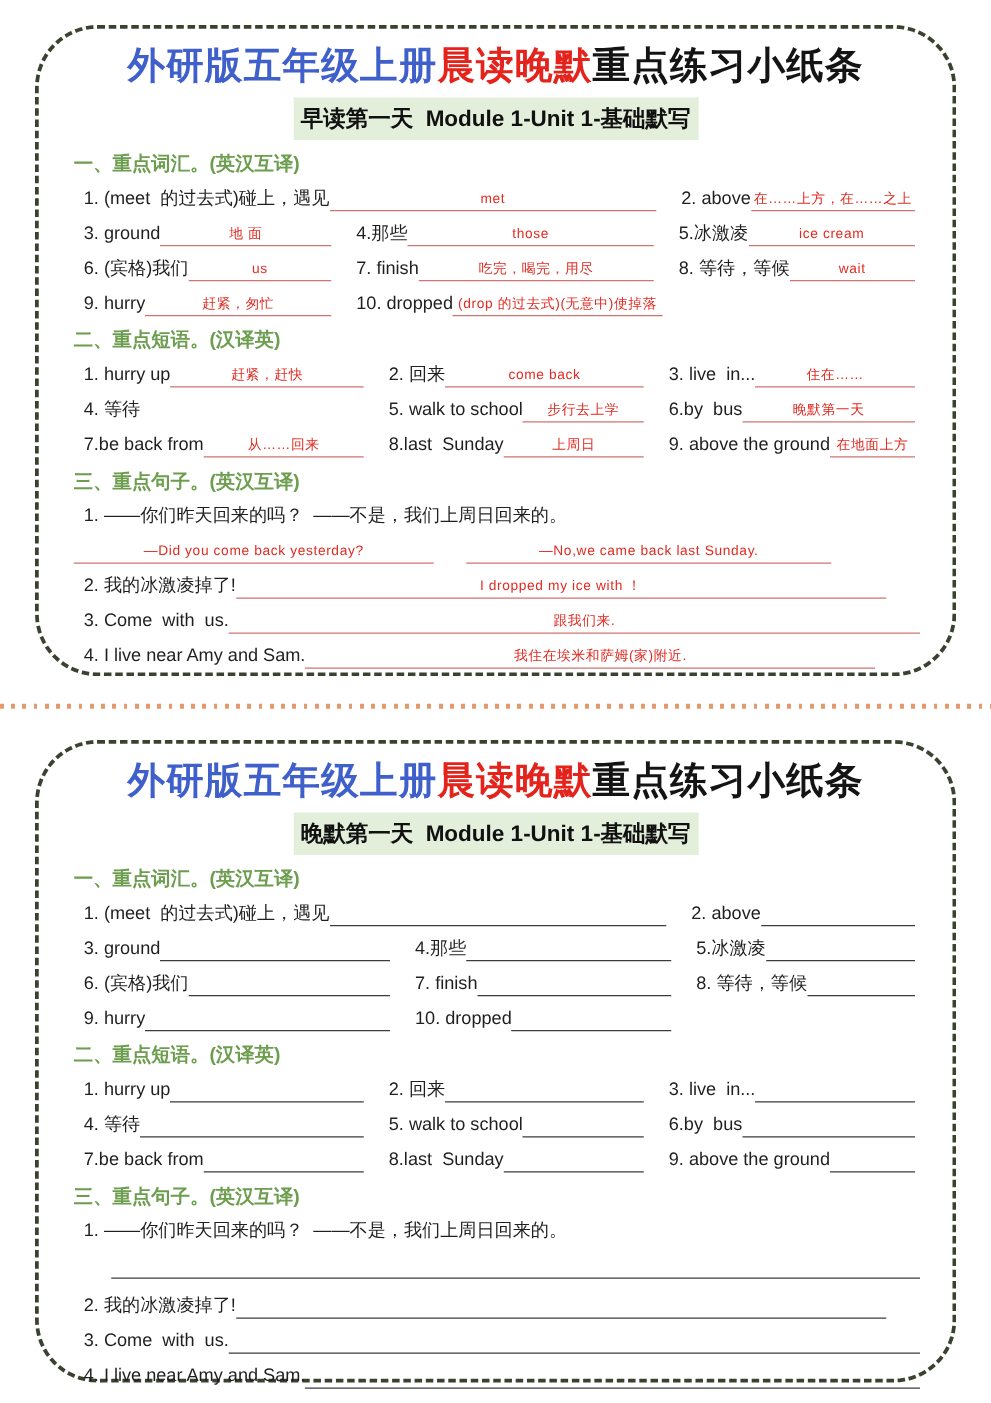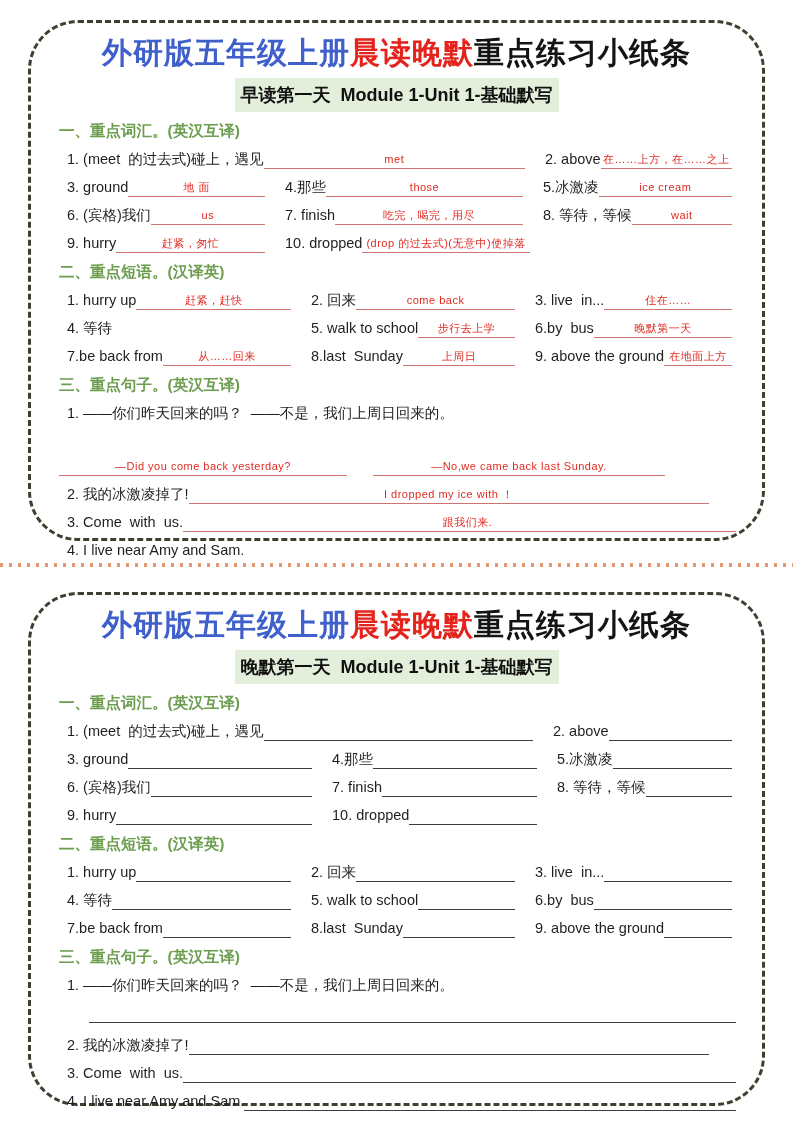--- a/index.html
+++ b/index.html
@@ -33,21 +33,21 @@
   
   .mv1 .cell.c1{width:478px;} 
   .mv .cell.c1{width:218px;} .mv .cell.c2{width:258px;}
   .mp .cell.c1{width:244px;} .mp .cell.c2{width:224px;}
   .ev1 .cell.c1{width:486px;}
   .ev .cell.c1{width:265px;} .ev .cell.c2{width:225px;}
   .ep .cell.c1{width:244px;} .ep .cell.c2{width:224px;}
   .srow{display:flex;align-items:flex-end;margin:0 0 8px 10px;font-size:14.5px;}
   .srow .q{white-space:pre;line-height:20px;}
   .ansline{margin-left:2px;}
-  .ansline .blank{flex:0 0 auto;margin-top:25px;}
+  .ansline .blank{flex:0 0 auto;}
   .w288{width:288px;} .w292{width:292px;margin-left:26px;}
   .fullline{margin-left:22px;flex:1;}
 </style>
 </head>
 <body>
 
 <div class="page">
 
   <section class="panel morning">
     <h1 class="title"><span class="blue">外研版五年级上册</span><span class="red">晨读晚默</span><span class="black">重点练习小纸条</span></h1>
@@ -162,20 +162,21 @@
     <div class="srow">
         <span class="q">2. 我的冰激凌掉了!</span>
         <span class="blank" style="max-width:520px"><span class="ans">I dropped my ice with ！</span></span>
       </div>
     <div class="srow">
         <span class="q">3. Come  with  us.</span>
         <span class="blank left" style="max-width:560px"><span class="ans">跟我们来.</span></span>
       </div>
     <div class="srow">
         <span class="q">4. I live near Amy and Sam.</span>
+        <span class="blank left" style="max-width:440px"><span class="ans">我住在埃米和萨姆(家)附近.</span></span>
       </div>
   </section>
 
   <div class="sep"></div>
 
   <section class="panel evening">
     <h1 class="title"><span class="blue">外研版五年级上册</span><span class="red">晨读晚默</span><span class="black">重点练习小纸条</span></h1>
     <div class="subtitle-wrap">
       <span class="subtitle">晚默第一天  Module 1-Unit 1-基础默写</span>
     </div>

